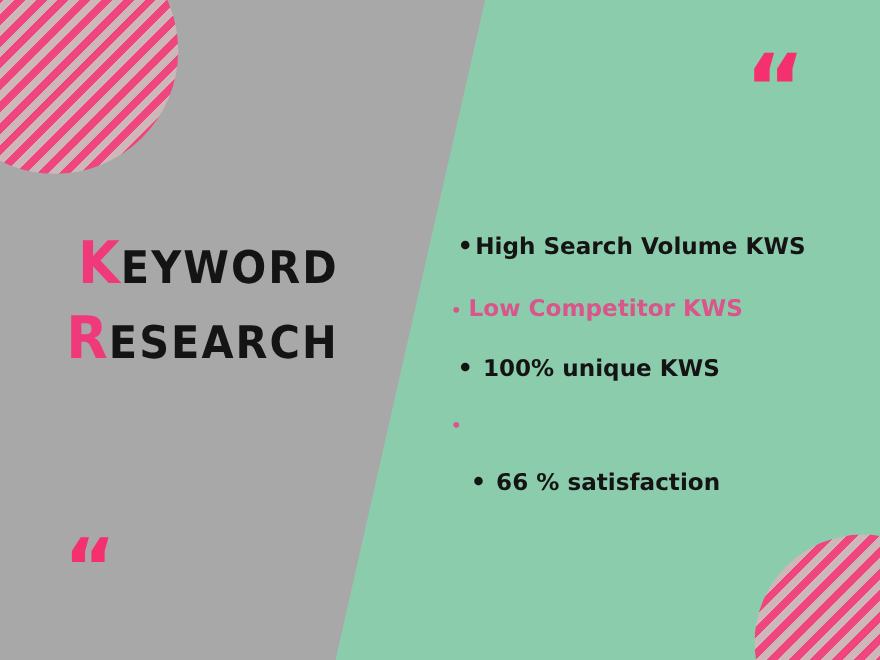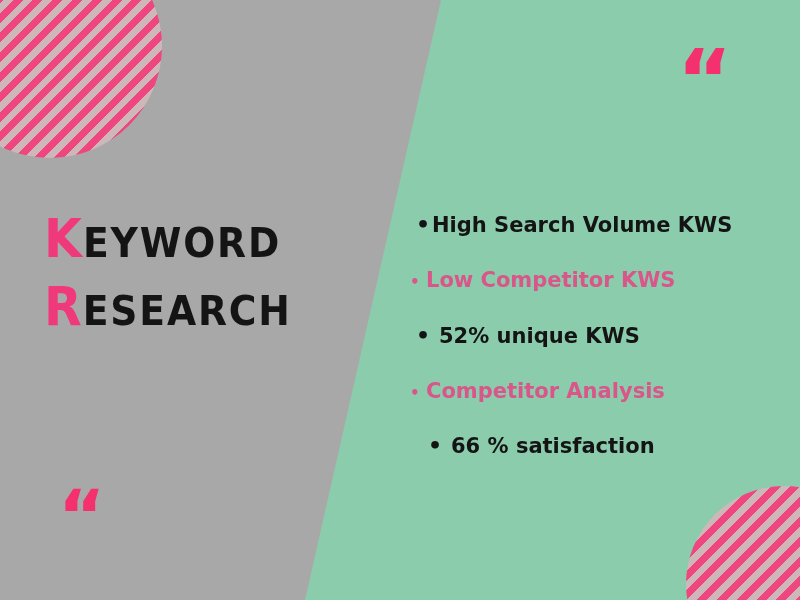--- a/index.html
+++ b/index.html
@@ -71,23 +71,24 @@
   }
   .quote-mark.bottom-left {
     left: 58px;
     top: 480px;
     font-size: 72px;
   }
 
   
   .headline {
     position: absolute;
-    left: 44px;
+    left: 32px;
     top: 212px;
     width: 300px;
+    text-align: right;
   }
   .headline-line {
     display: block;
     font-family: "DejaVu Sans", sans-serif;
     font-weight: 700;
     color: #141414;
     letter-spacing: 2px;
     line-height: 1.02;
     white-space: nowrap;
     transform: scaleX(0.92);
@@ -167,25 +168,24 @@
     <li class="bullet-item dark i0">
       <span class="bullet-dot">•</span>
       <span class="bullet-text">High Search Volume KWS</span>
     </li>
     <li class="bullet-item accent i1">
       <span class="bullet-dot">•</span>
       <span class="bullet-text">Low Competitor KWS</span>
     </li>
     <li class="bullet-item dark i2">
       <span class="bullet-dot">•</span>
-      <span class="bullet-text">52% unique KWS</span>
+      <span class="bullet-text">100% unique KWS</span>
     </li>
     <li class="bullet-item accent i3">
       <span class="bullet-dot">•</span>
-      <span class="bullet-text">Competitor Analysis</span>
     </li>
     <li class="bullet-item dark i4">
       <span class="bullet-dot">•</span>
       <span class="bullet-text">66 %  satisfaction</span>
     </li>
   </ul>
 
 </div>
 
 </body></html>

